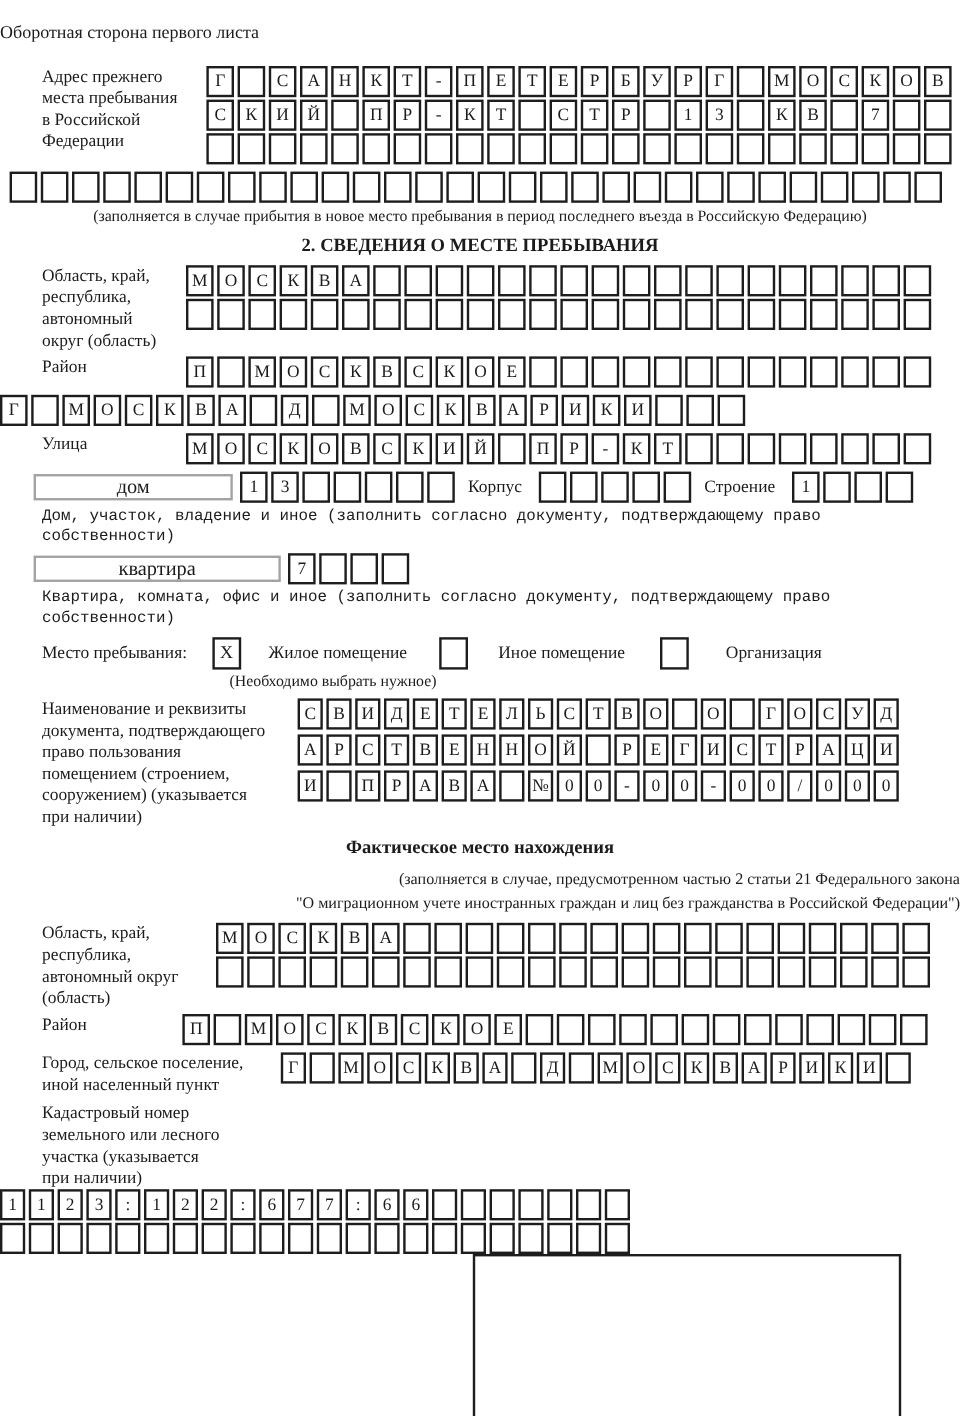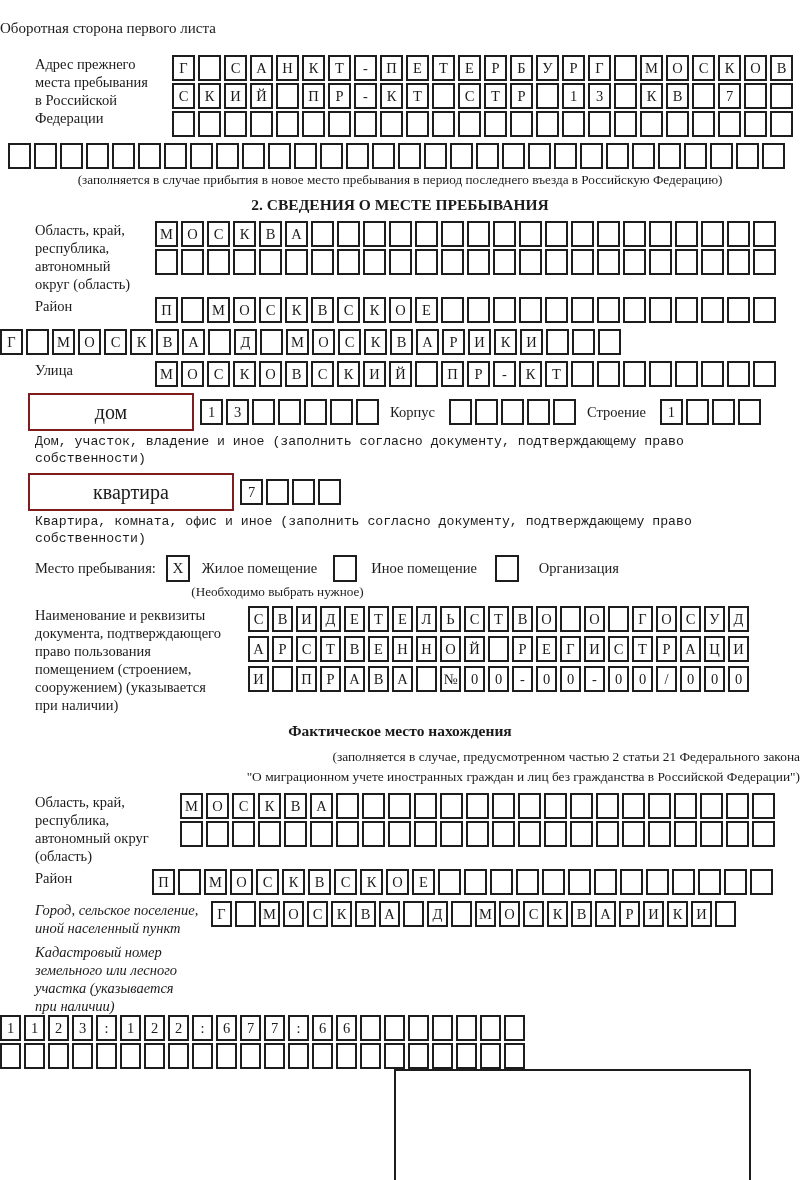--- a/index.html
+++ b/index.html
@@ -9,44 +9,44 @@
   }
   .header-note{margin-top:20px;padding-right:58px;text-align:left;font-size:15px;}
   .field{display:flex;margin-bottom:4px;align-items:flex-start;}
   .flabel{flex:none;padding-left:35px;box-sizing:border-box;font-size:14.5px;line-height:18px;}
   .lw172{width:172px;}
   .lw155{width:155px;}
   .lw168{width:168px;}
   .lw248{width:248px;}
   .lw180{width:180px;}
   .lw152{width:152px;}
-  .lw234{width:211px;font-style:italic;}
+  .lw234{width:234px;}
   .fboxes{flex:none;}
   .boxrow{display:flex;margin-bottom:2px;}
   .cell{
     flex:none;width:23px;height:26px;box-sizing:border-box;border:2px solid #1d1d1d;
     margin-right:3px;display:flex;align-items:center;justify-content:center;
     font-size:14.5px;background:#fff;
   }
   .tight .cell{width:21px;}
   .fullrow{margin-left:8px;margin-top:2px;}
   .caption{font-size:13.2px;line-height:17px;}
   .center{text-align:center;}
   .ml35{margin-left:35px;font-family:Liberation Mono, monospace;}
   .sec-title{text-align:center;font-weight:bold;font-size:15.5px;margin:8px 0 7px 0;}
   .midrow{display:flex;align-items:center;margin-bottom:2px;}
   .widebox{
-    flex:none;box-sizing:border-box;border:2px solid #7f1d1d;height:38px;
-    display:flex;align-items:center;justify-content:center;font-size:20px;background:#fff;
+    flex:none;box-sizing:border-box;border:2px solid #a3a3a3;height:22px;
+    display:flex;align-items:center;justify-content:center;font-size:17px;background:#fff;
   }
   .wb-house{width:166px;margin-left:28px;}
   .wb-apt{width:206px;margin-left:28px;}
   .inline-lbl{font-size:14.5px;margin:0 8px;flex:none;}
   .mini{margin-left:6px;margin-bottom:0;}
-  .stay{display:flex;align-items:center;margin:8px 0 2px 0;padding-left:35px;font-size:14.5px;}
+  .stay{display:flex;align-items:center;margin:8px 0 2px 0;padding-left:35px;font-size:14.5px;gap:11px;}
   .cb{
     flex:none;width:24px;height:27px;box-sizing:border-box;border:2px solid #1d1d1d;
     display:flex;align-items:center;justify-content:center;font-size:15px;background:#fff;
   }
   .stay-note{margin-left:60px;width:435px;text-align:center;font-size:13.2px;margin-bottom:6px;}
   .note-line{text-align:right;font-size:13.4px;line-height:20px;}
   .stamp{
     margin-left:394px;margin-top:-6px;width:357px;height:176px;box-sizing:border-box;
     border:2px solid #1d1d1d;background:#fff;
   }

